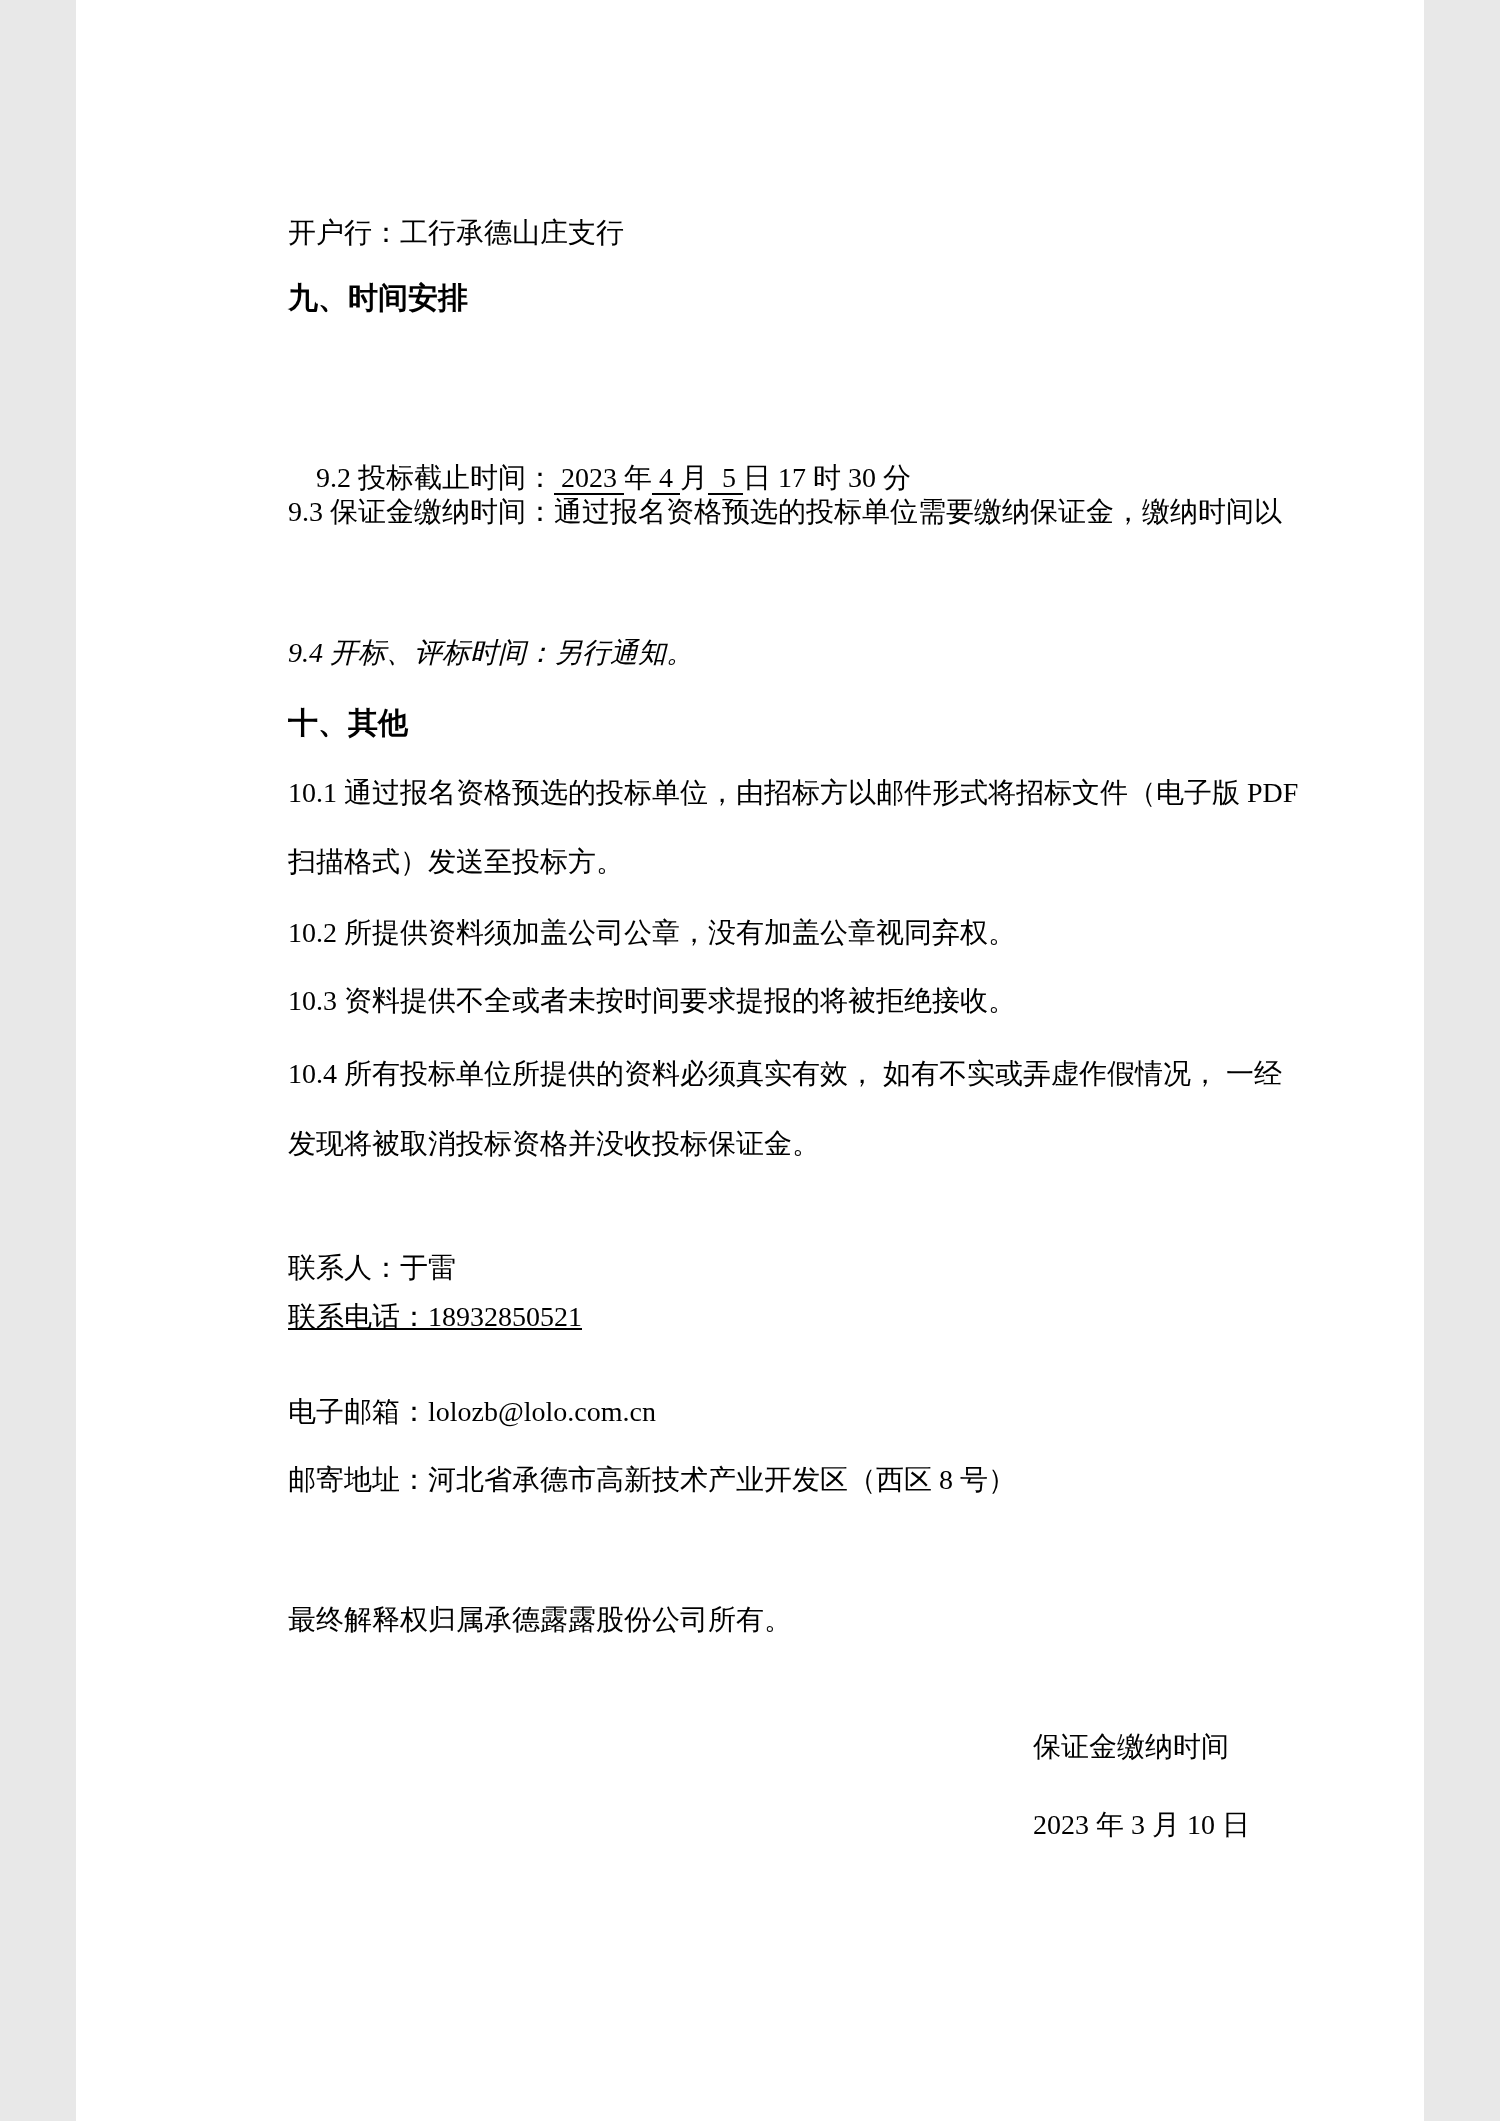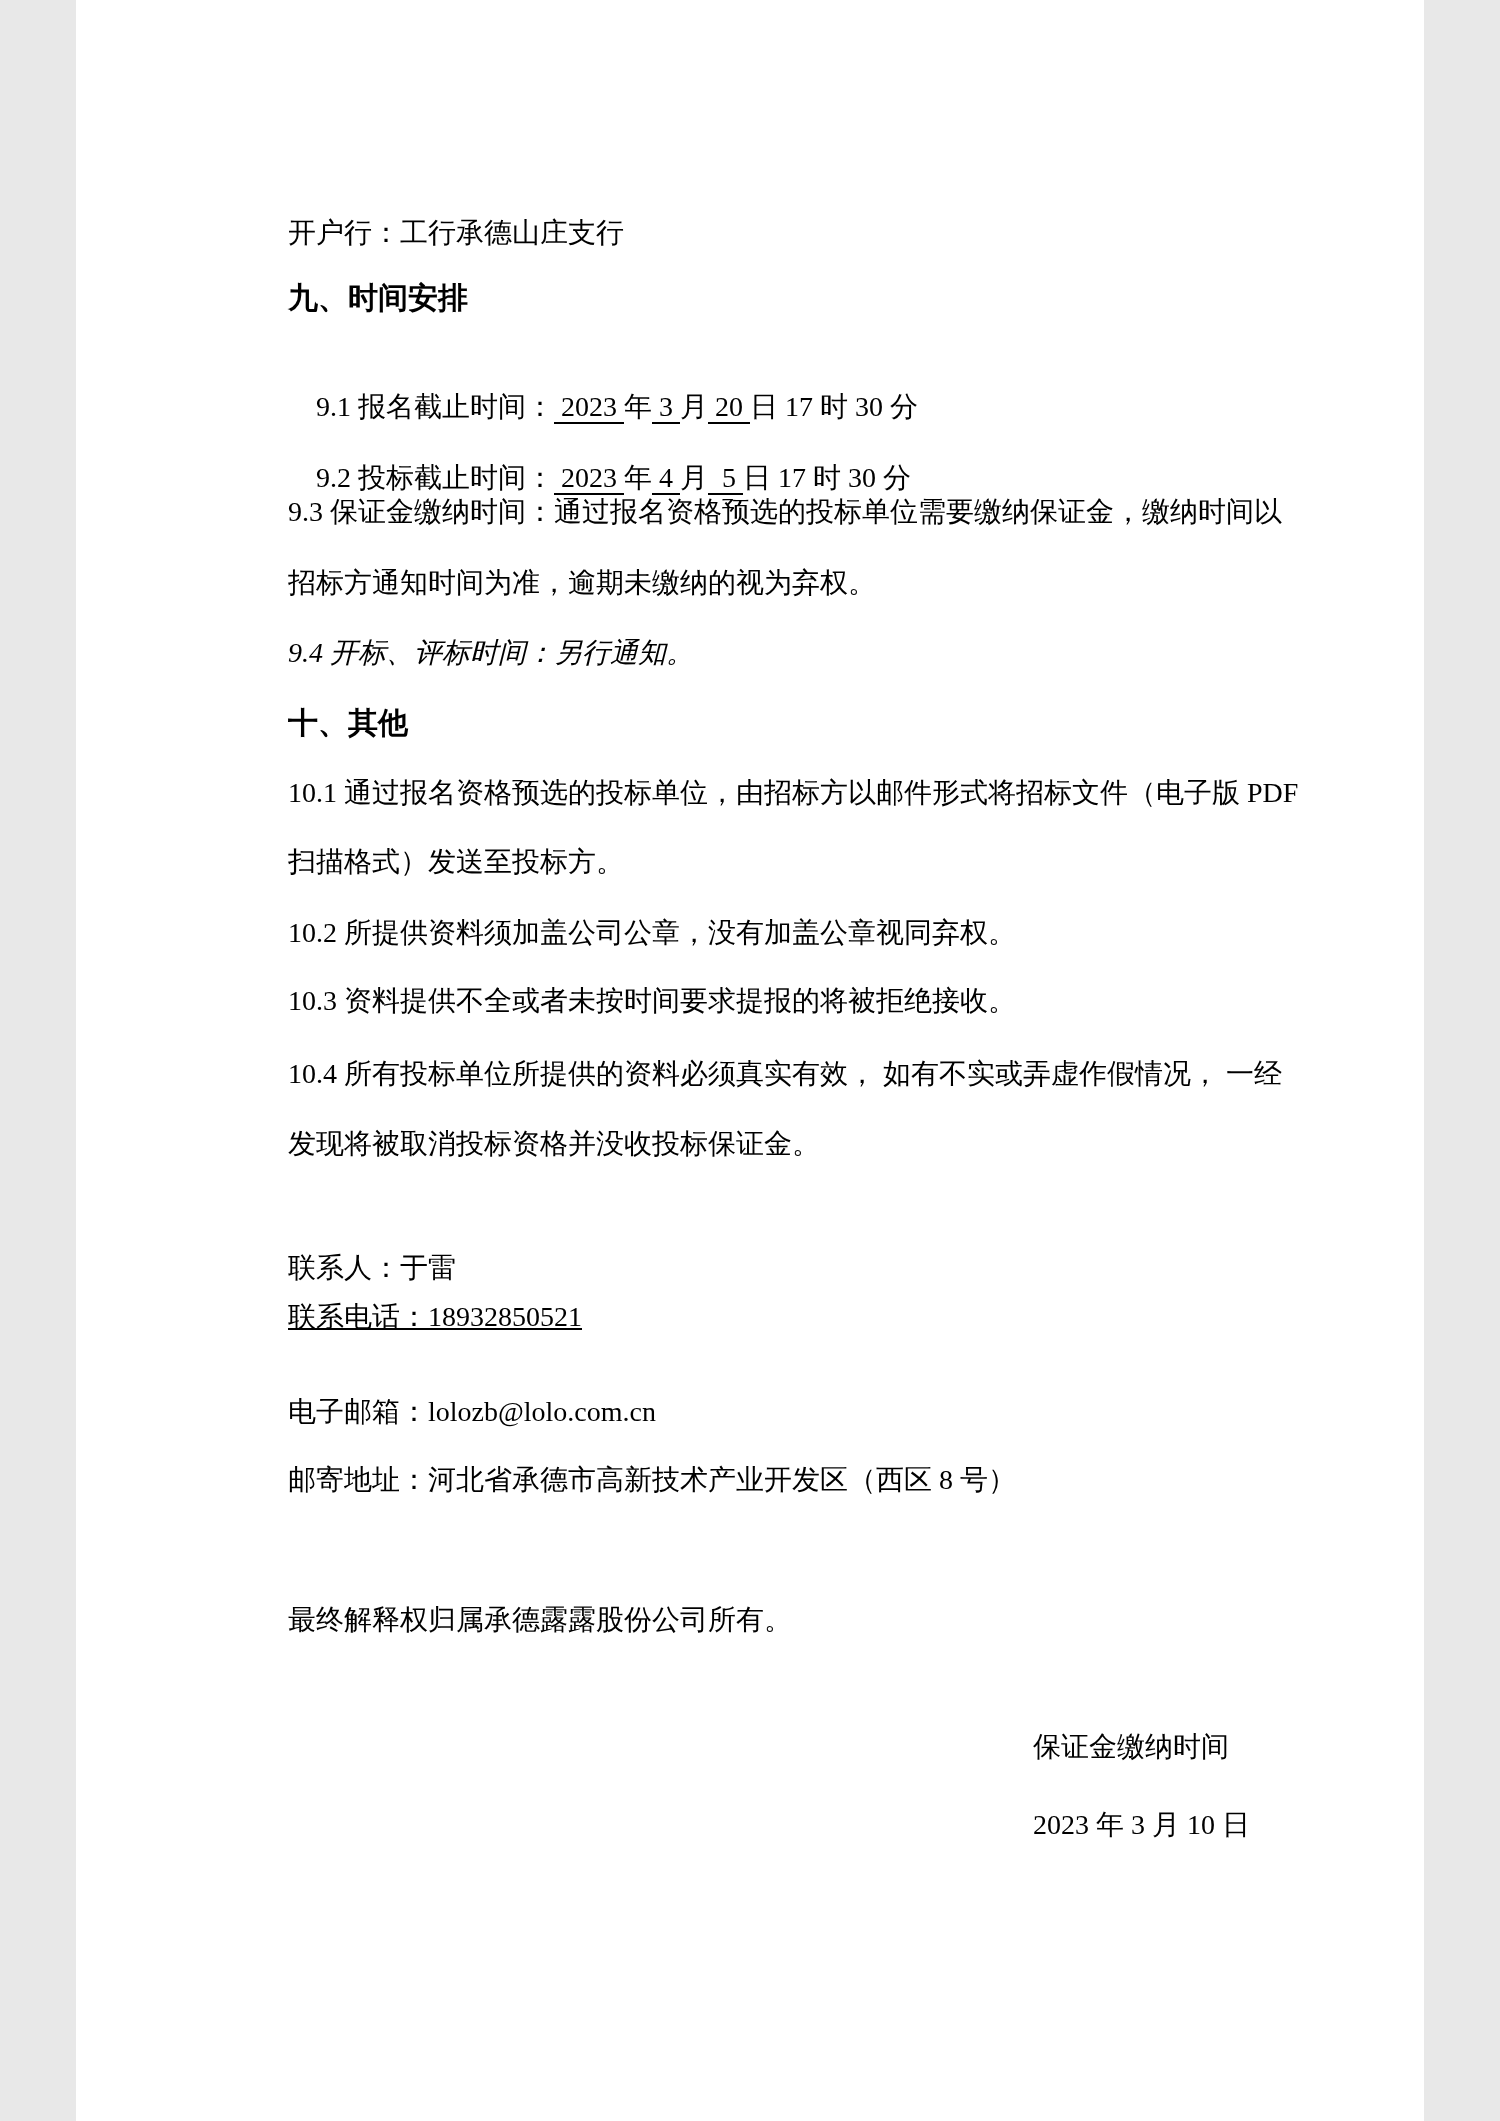--- a/index.html
+++ b/index.html
@@ -61,31 +61,27 @@
 </style>
 </head>
 <body>
 
 <div class="page">
 
   <div class="line l0">开户行：工行承德山庄支行</div>
 
   <div class="line heading l1">九、时间安排</div>
 
-  <div class="line l2">
-    <span>9.1 报名截止时间：</span><span class="u"> 2023 </span><span>年</span><span class="u"> 3 </span><span>月</span><span class="u"> 20 </span><span>日 17 时 30 分</span>
-  </div>
 
   <div class="line l3">
     <span>9.2 投标截止时间：</span><span class="u"> 2023 </span><span>年</span><span class="u"> 4 </span><span>月</span><span class="u">  5 </span><span>日 17 时 30 分</span>
   </div>
 
   <div class="line l4">9.3 保证金缴纳时间：通过报名资格预选的投标单位需要缴纳保证金，缴纳时间以</div>
 
-  <div class="line l5">招标方通知时间为准，逾期未缴纳的视为弃权。</div>
 
   <div class="line l6">9.4 开标、评标时间：另行通知。</div>
 
   <div class="line heading l7">十、其他</div>
 
   <div class="line l8">10.1 通过报名资格预选的投标单位，由招标方以邮件形式将招标文件（电子版 PDF</div>
 
   <div class="line l9">扫描格式）发送至投标方。</div>
 
   <div class="line l10">10.2 所提供资料须加盖公司公章，没有加盖公章视同弃权。</div>

